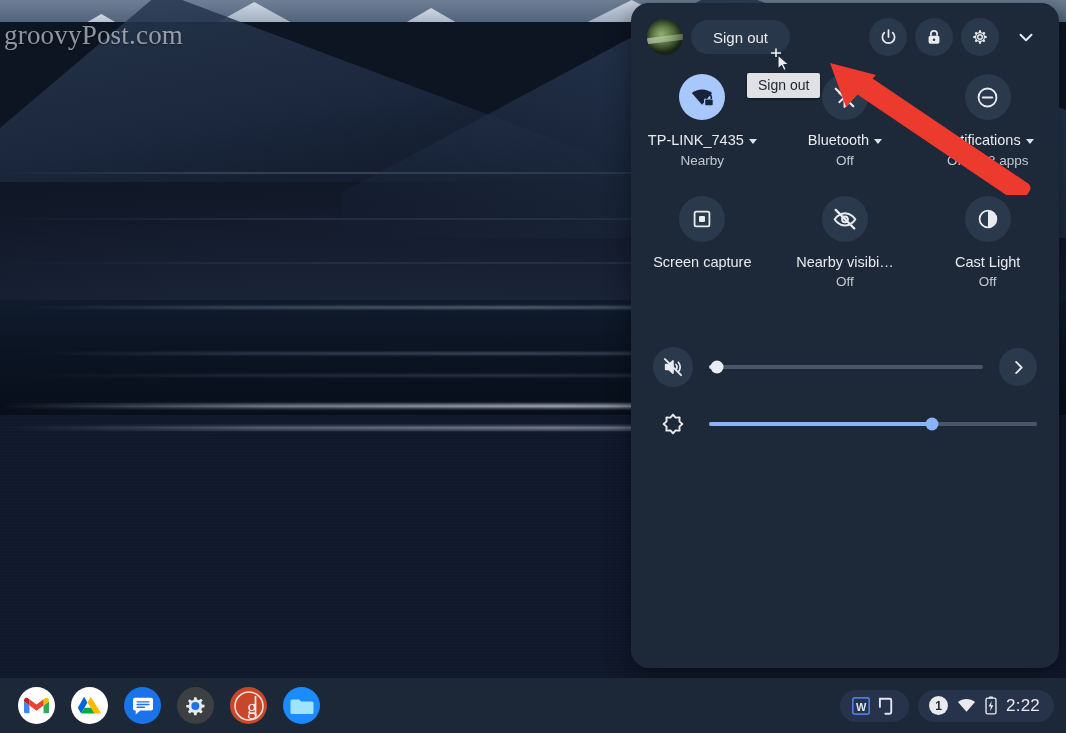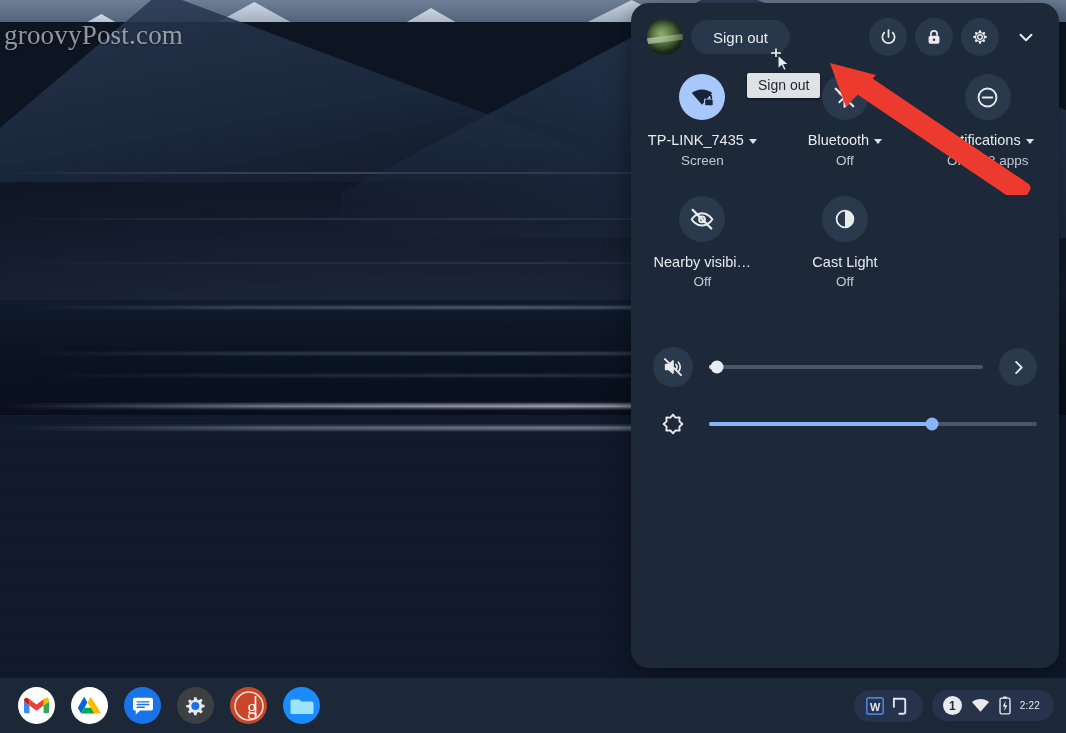--- a/index.html
+++ b/index.html
@@ -251,21 +251,21 @@
   }
   .status-tray {
     display:flex; align-items:center; gap:9px;
     background:#26334a; border-radius:19px; padding:6px 14px 6px 11px; cursor:pointer;
   }
   .notif-count {
     width:19px; height:19px; border-radius:50%; background:#e8eaed;
     color:#1c2738; font-size:12px; font-weight:bold;
     display:flex; align-items:center; justify-content:center;
   }
-  .clock { font-size:10px; color:#e8eaed; letter-spacing:.2px; }
+  .clock { font-size:17px; color:#e8eaed; letter-spacing:.2px; }
 </style>
 </head>
 <body>
 
 <div id="desktop">
   <div class="wp-layer wp-sky">
     <div class="peak" style="left:2%;  width:160px; height:46px;"></div>
     <div class="peak" style="left:14%; width:210px; height:58px;"></div>
     <div class="peak" style="left:32%; width:180px; height:52px;"></div>
     <div class="peak" style="left:48%; width:240px; height:60px;"></div>
@@ -348,21 +348,21 @@
         <svg width="26" height="26" viewBox="0 0 24 24">
           <path fill="#16243a" d="M12 19.2 2.6 8.4C5.2 6.2 8.5 5 12 5s6.8 1.2 9.4 3.4z"></path>
           <rect x="14.4" y="13.8" width="8" height="6.4" rx="1.3" fill="#16243a" stroke="#a8c7fa" stroke-width="1.1"></rect>
           <path d="M16.2 13.8 v-1.7a2.2 2.2 0 0 1 4.4 0 v1.7" fill="none" stroke="#16243a" stroke-width="1.5"></path>
         </svg>
       </div>
       <div class="tile-label">
         <span class="txt">TP-LINK_7435</span>
         <span class="caret"></span>
       </div>
-      <div class="tile-sub">Screen</div>
+      <div class="tile-sub">Nearby</div>
     </div>
 
     <div class="tile">
       <div class="tile-ic">
         <svg width="25" height="25" viewBox="0 0 24 24" fill="none" stroke="#e8eaed" stroke-width="1.9" stroke-linecap="round" stroke-linejoin="round">
           <path d="M7 7.5 L16.5 16.5 L12 21 V3 L16.5 7.5 L7 16.5"></path>
           <path d="M3.6 3.6 L20.4 20.4" stroke-width="2.1"></path>
         </svg>
       </div>
       <div class="tile-label">
@@ -379,20 +379,31 @@
           <path d="M7.4 12 H16.6" stroke-linecap="round"></path>
         </svg>
       </div>
       <div class="tile-label">
         <span class="txt">Notifications</span>
         <span class="caret"></span>
       </div>
       <div class="tile-sub">Off for 3 apps</div>
     </div>
 
+    <div class="tile">
+      <div class="tile-ic">
+        <svg width="24" height="24" viewBox="0 0 24 24" fill="none" stroke="#e8eaed" stroke-width="1.8">
+          <rect x="4.6" y="4.6" width="14.8" height="14.8" rx="1.6"></rect>
+          <rect x="9" y="9" width="6" height="6" rx="1" fill="#e8eaed" stroke="none"></rect>
+        </svg>
+      </div>
+      <div class="tile-label two">
+        <span>Screen capture</span>
+      </div>
+    </div>
 
     <div class="tile">
       <div class="tile-ic">
         <svg width="26" height="26" viewBox="0 0 24 24" fill="none" stroke="#e8eaed" stroke-width="1.8" stroke-linecap="round">
           <path d="M2.5 12.3S5.9 6.6 12 6.6s9.5 5.7 9.5 5.7-3.4 5.7-9.5 5.7S2.5 12.3 2.5 12.3z"></path>
           <circle cx="12" cy="12.3" r="2.7"></circle>
           <path d="M3.4 3.6 L20.6 20.8" stroke-width="2.1"></path>
         </svg>
       </div>
       <div class="tile-label">

